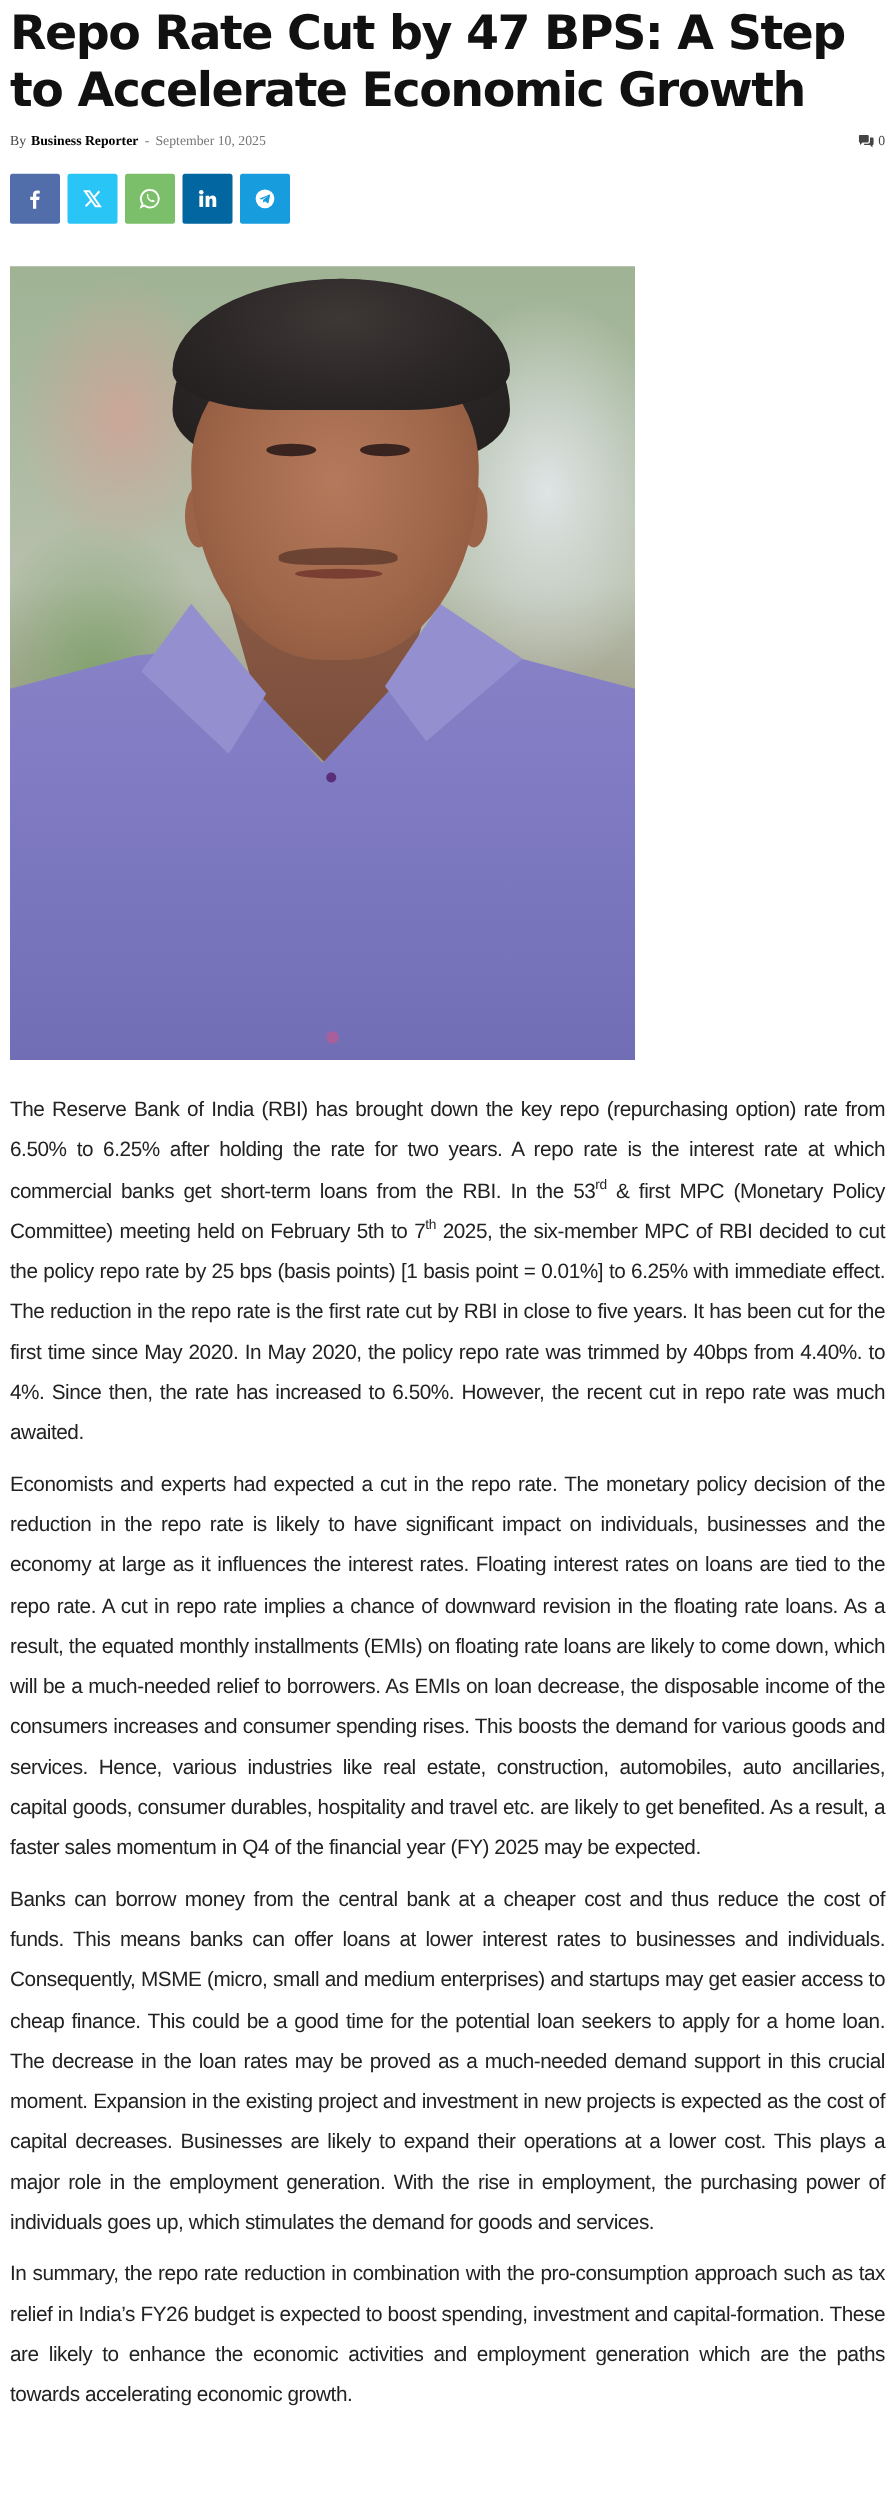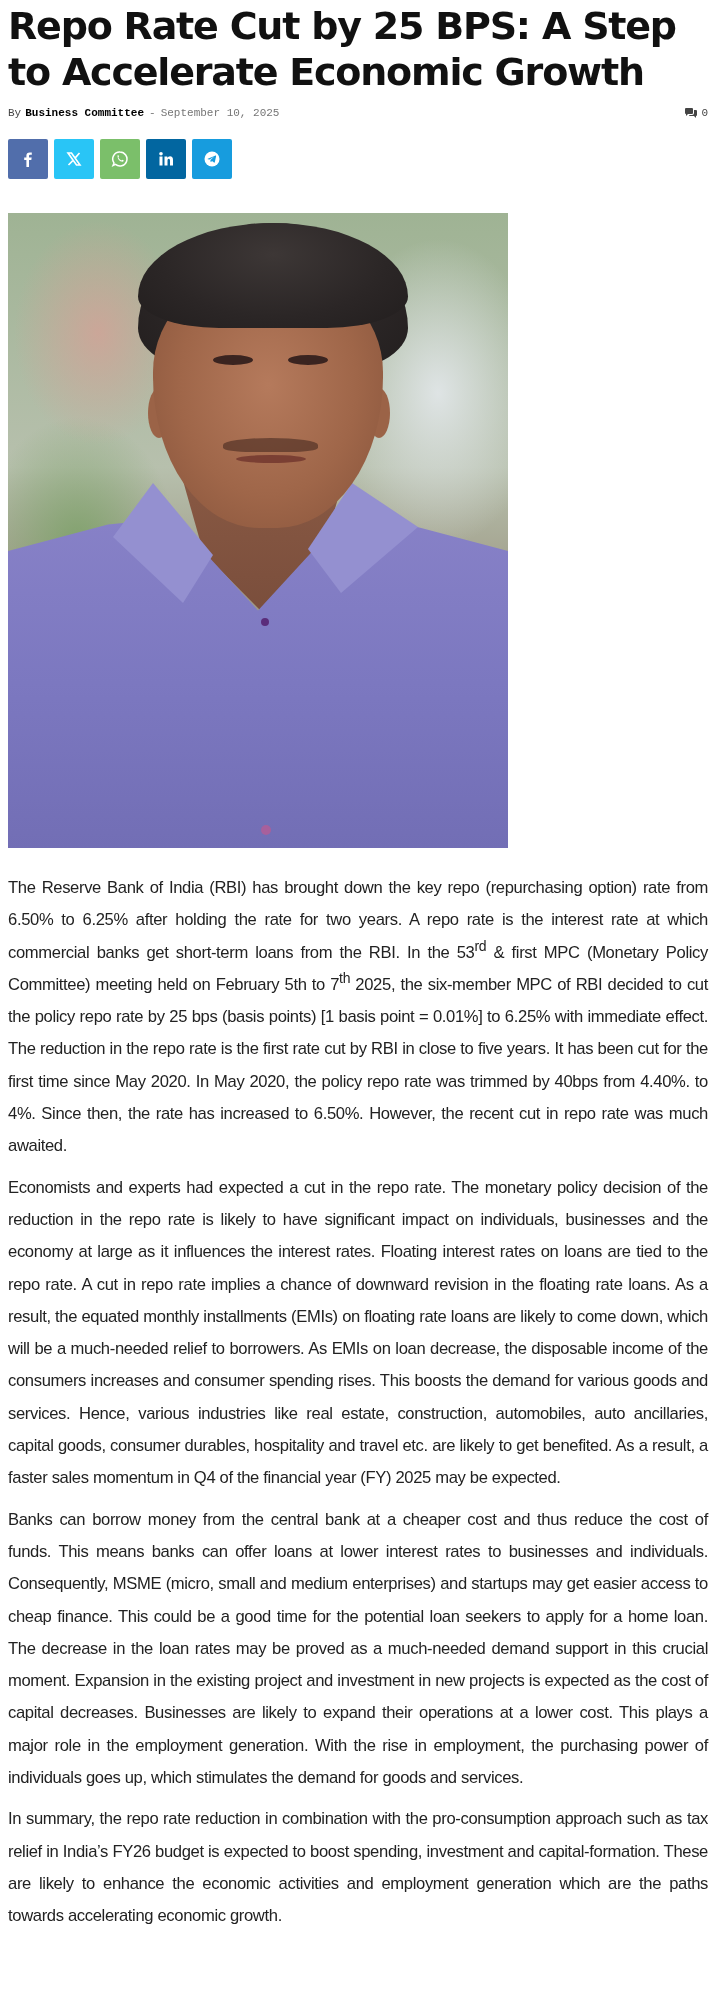--- a/index.html
+++ b/index.html
@@ -10,21 +10,21 @@
 
     .title {
       position: absolute; left: 0; top: 3px; width: 700px;
       font-family: "DejaVu Sans", sans-serif;
       font-weight: bold; font-size: 38px; line-height: 46px;
       letter-spacing: -1.2px; color: #111111;
     }
 
     .meta {
       position: absolute; left: 0; top: 105px; width: 700px; height: 16px;
-      font-family: Liberation Mono, monospace; font-size: 11px; line-height: 16px;
+      font-family: Liberation Serif, serif; font-size: 11px; line-height: 16px;
       display: flex; align-items: center; text-align: center;
     }
     .meta .by { color: #444; margin-right: 4px; }
     .meta .author { color: #000; font-weight: bold; }
     .meta .sep { color: #777; margin: 0 5px; }
     .meta .date { color: #767676; }
     .meta .comments { margin-left: auto; display: flex; align-items: center; color: #444; font-size: 11px; }
     .meta .comments svg { width: 12px; height: 10px; margin-right: 4px; }
 
     .share { position: absolute; left: 0; top: 139px; display: flex; gap: 6px; }
@@ -79,32 +79,32 @@
     .photo .mouth { position: absolute; left: 228px; top: 242px; width: 70px; height: 8px; border-radius: 50%; background: #7a3f33; }
     .photo .button1 { position: absolute; left: 253px; top: 612px; width: 10px; height: 10px; border-radius: 50%; background: #a8609c; }
     .photo .button2 { position: absolute; left: 253px; top: 405px; width: 8px; height: 8px; border-radius: 50%; background: #5a2d7a; }
 
     .body {
       position: absolute; left: 0; top: 872px; width: 700px;
       font-family: "Liberation Sans", sans-serif; font-size: 16.6px; line-height: 32.3px;
       color: #222222; text-align: justify; letter-spacing: -0.35px;
     }
     .body p { margin-bottom: 9px; }
-    .body sup { font-size: 14px; line-height: 0; vertical-align: super; }
+    .body sup { font-size: 11px; line-height: 0; vertical-align: super; }
   </style>
 </head>
 <body>
 
 <div class="article">
 
-  <h1 class="title">Repo Rate Cut by 25 BPS: A Step to Accelerate Economic Growth</h1>
+  <h1 class="title">Repo Rate Cut by 47 BPS: A Step to Accelerate Economic Growth</h1>
 
   <div class="meta">
     <span class="by">By</span>
-    <a class="author">Business Committee</a>
+    <a class="author">Business Reporter</a>
     <span class="sep">-</span>
     <span class="date">September 10, 2025</span>
     <a class="comments">
       <svg viewBox="0 0 12 10">
         <path d="M0 1 Q0 0 1 0 H7 Q8 0 8 1 V5 Q8 6 7 6 H3 L1 8 V6 Q0 6 0 5 Z" fill="#444"></path>
         <path d="M9 2 H11 Q12 2 12 3 V7 Q12 8 11 8 V10 L9 8 H5 Q4 8 4 7 H7 Q9 7 9 5 Z" fill="#444"></path>
       </svg>
       <span>0</span>
     </a>
   </div>

